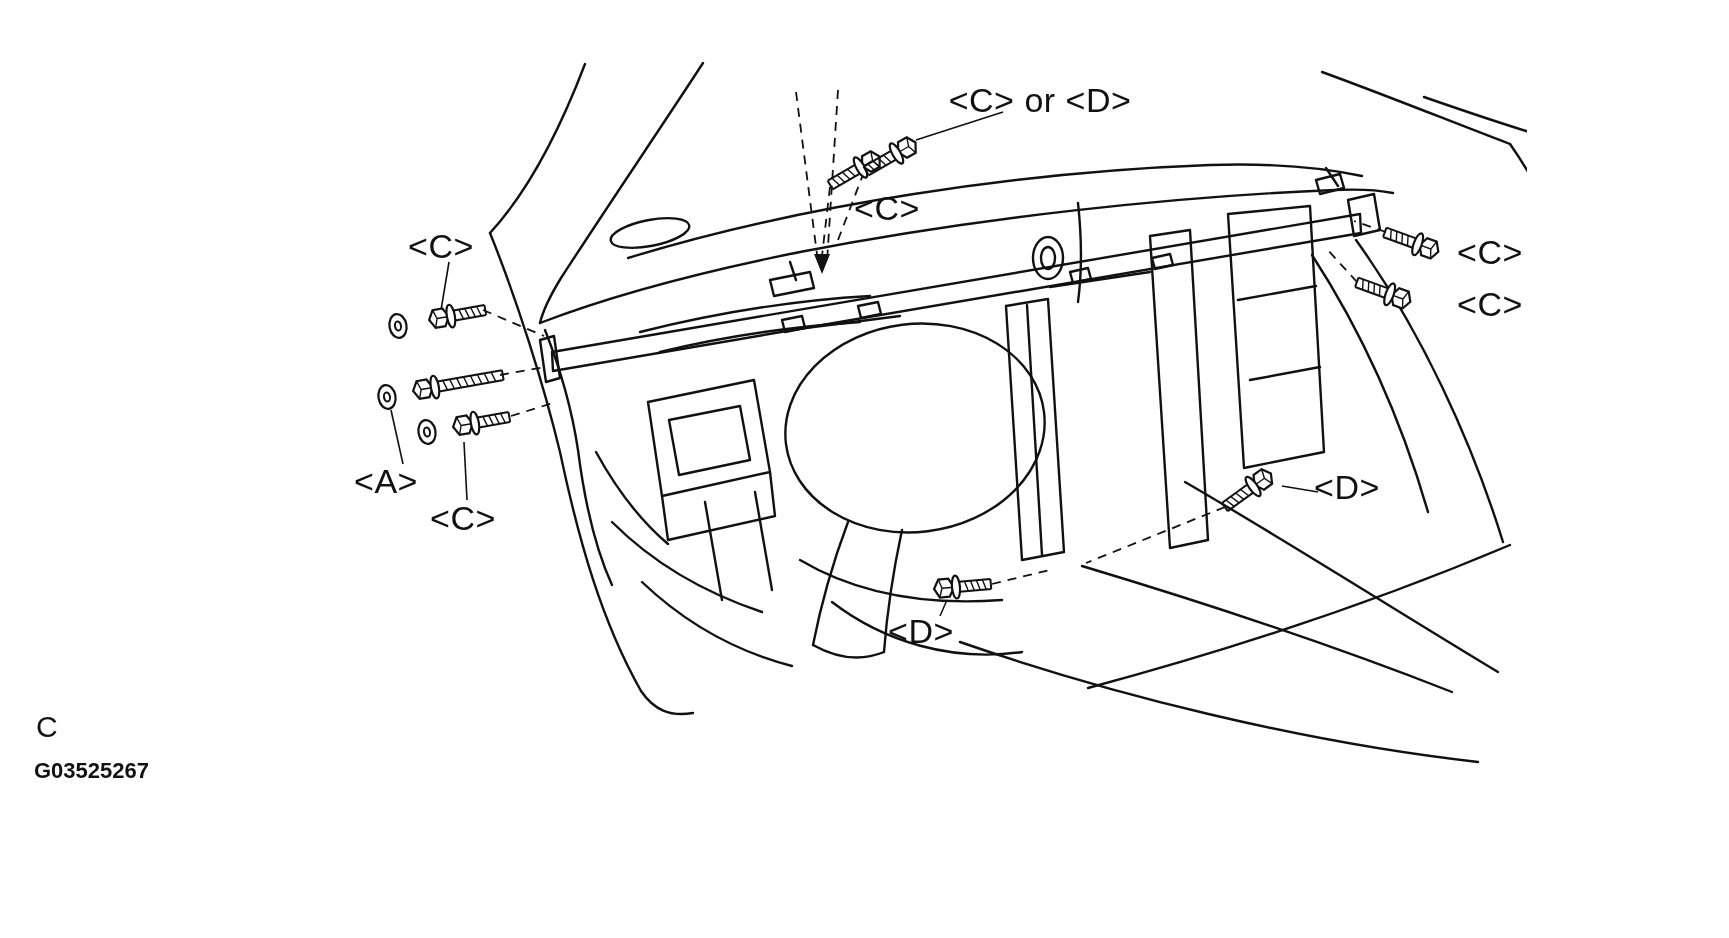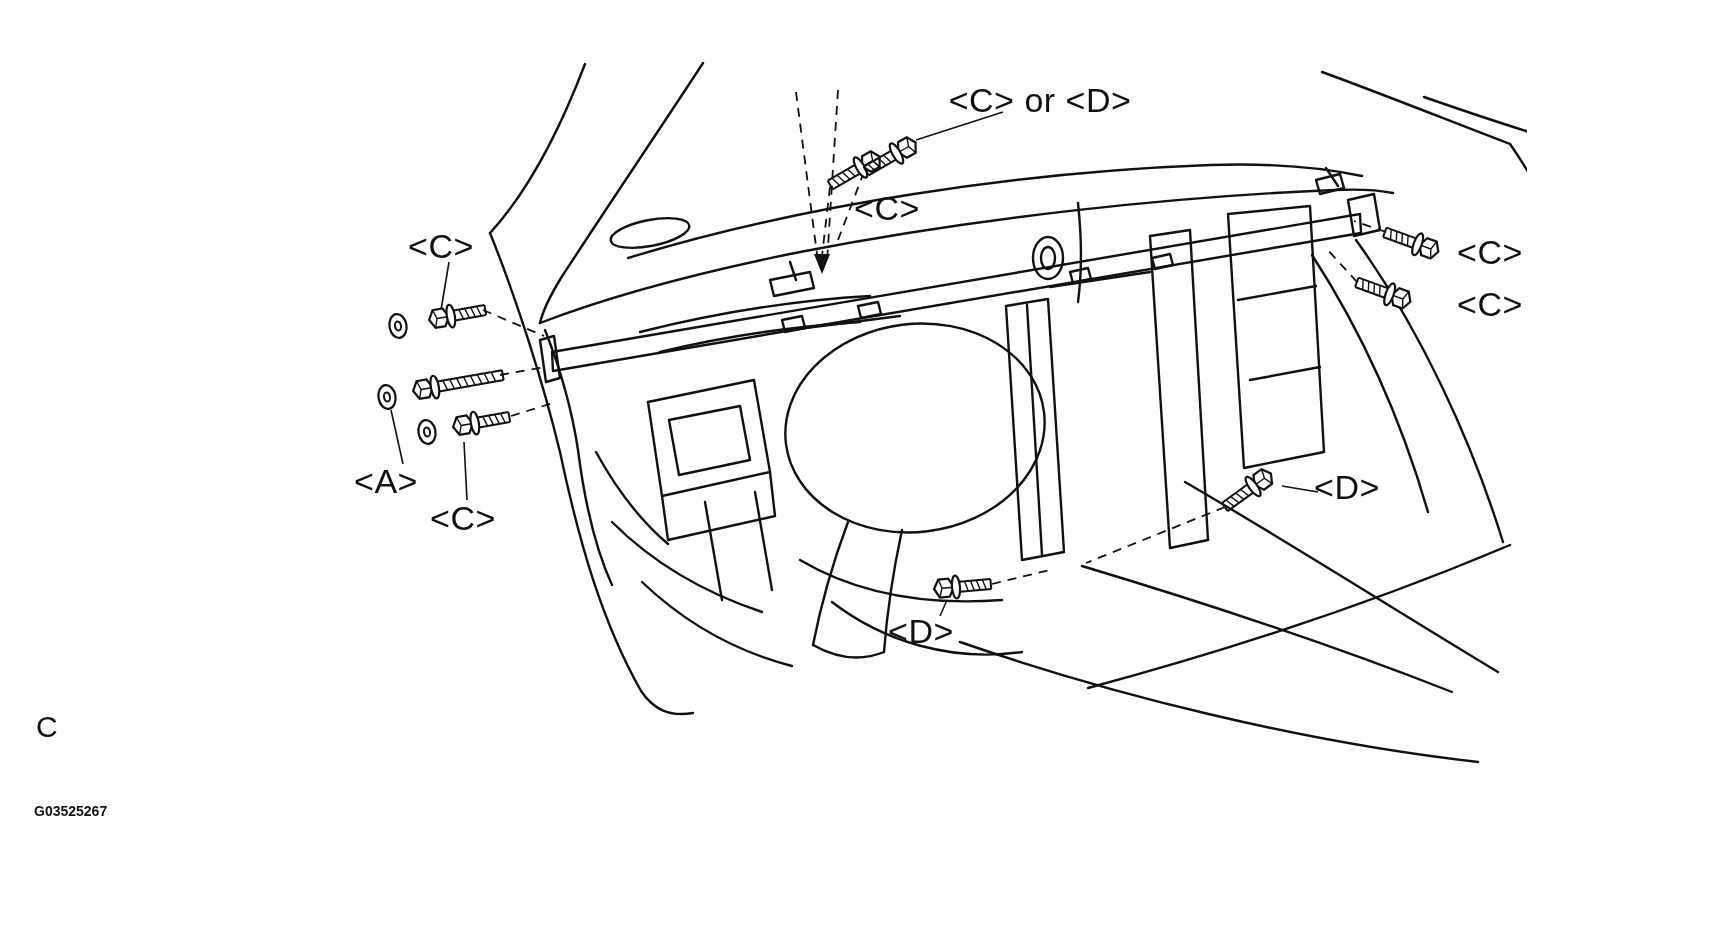--- a/index.html
+++ b/index.html
@@ -21,24 +21,23 @@
     white-space:nowrap;
     color:var(--line,#111);
   }
   .corner-label{
     position:absolute;
     font-size:30px;
     color:var(--line,#111);
   }
   .figure-id{
     position:absolute;
-    font-size:14px;
+    font-size:22px;
     font-weight:bold;
     color:var(--line,#111);
-    margin-top:45px;
   }
 </style>
 </head>
 <body style="--line: #111111; --bg: #ffffff;">
 
 <div class="stage">
 
   <svg width="1729" height="938" viewBox="0 0 1729 938">
     <defs>
       <g id="washer">

